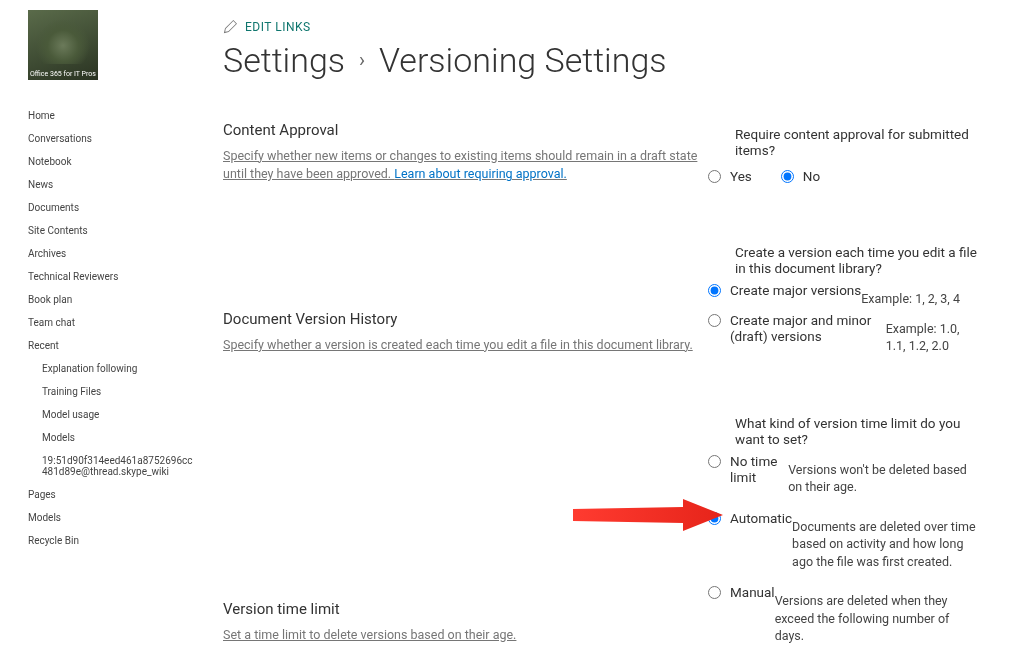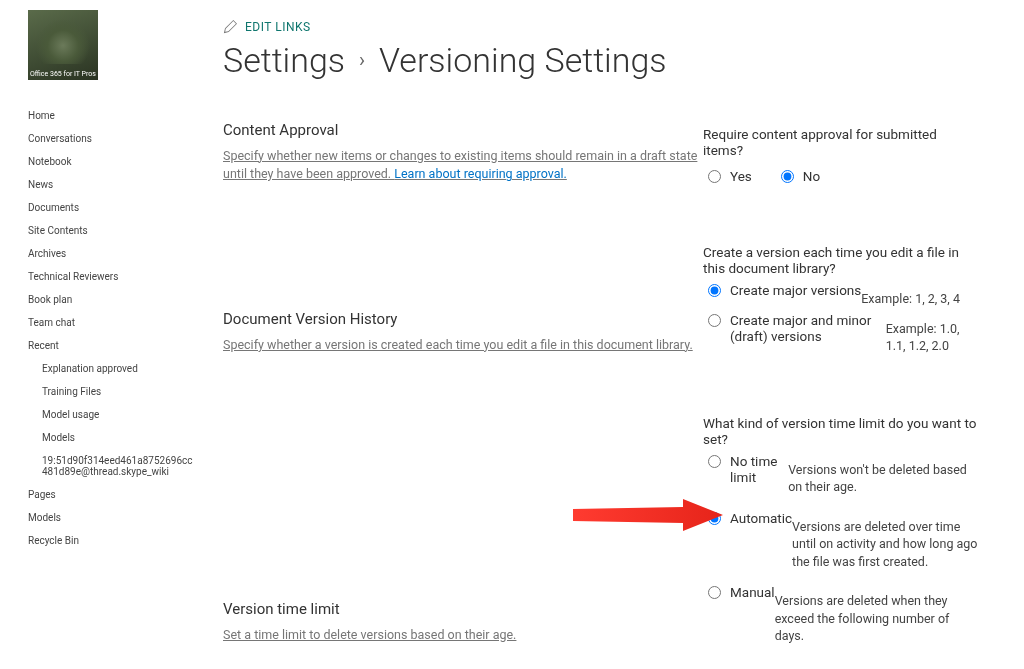--- a/index.html
+++ b/index.html
@@ -108,20 +108,21 @@
   }
   .section-desc {
     font-size: 12.5px;
     color: #767676;
     line-height: 1.5;
     text-decoration: underline;
   }
   .section-desc a { color: #0072c6; text-decoration: none; }
   .field-label {
     margin-bottom: 6px;
+    margin-left: 32px;
   }
   .radio-row {
     display: flex;
     gap: 24px;
     margin-top: 4px;
   }
   .radio-opt {
     display: flex;
     align-items: flex-start;
     gap: 6px;
@@ -161,21 +162,21 @@
       <li>Conversations</li>
       <li>Notebook</li>
       <li>News</li>
       <li>Documents</li>
       <li>Site Contents</li>
       <li>Archives</li>
       <li>Technical Reviewers</li>
       <li>Book plan</li>
       <li>Team chat</li>
       <li>Recent</li>
-      <li class="sub">Explanation approved</li>
+      <li class="sub">Explanation following</li>
       <li class="sub">Training Files</li>
       <li class="sub">Model usage</li>
       <li class="sub">Models</li>
       <li class="sub" style="word-break:break-all;max-width:170px;">19:51d90f314eed461a8752696cc481d89e@thread.skype_wiki</li>
       <li>Pages</li>
       <li>Models</li>
       <li>Recycle Bin</li>
     </ul>
   </div>
 
@@ -256,21 +257,21 @@
               <span class="opt-sub">Versions won't be deleted based on their age.</span>
             </span>
           </label>
 
           <div style="height:10px"></div>
 
           <label class="radio-opt">
             <input type="radio" name="tlimit" checked="" style="">
             <span class="opt-body">
               <span>Automatic</span>
-              <span class="opt-sub">Versions are deleted over time until on activity and how long ago the file was first created.</span>
+              <span class="opt-sub">Documents are deleted over time based on activity and how long ago the file was first created.</span>
             </span>
           </label>
 
           <div style="height:10px"></div>
 
           <label class="radio-opt">
             <input type="radio" name="tlimit" style="">
             <span class="opt-body">
               <span>Manual</span>
               <span class="opt-sub">Versions are deleted when they exceed the following number of days.</span>

